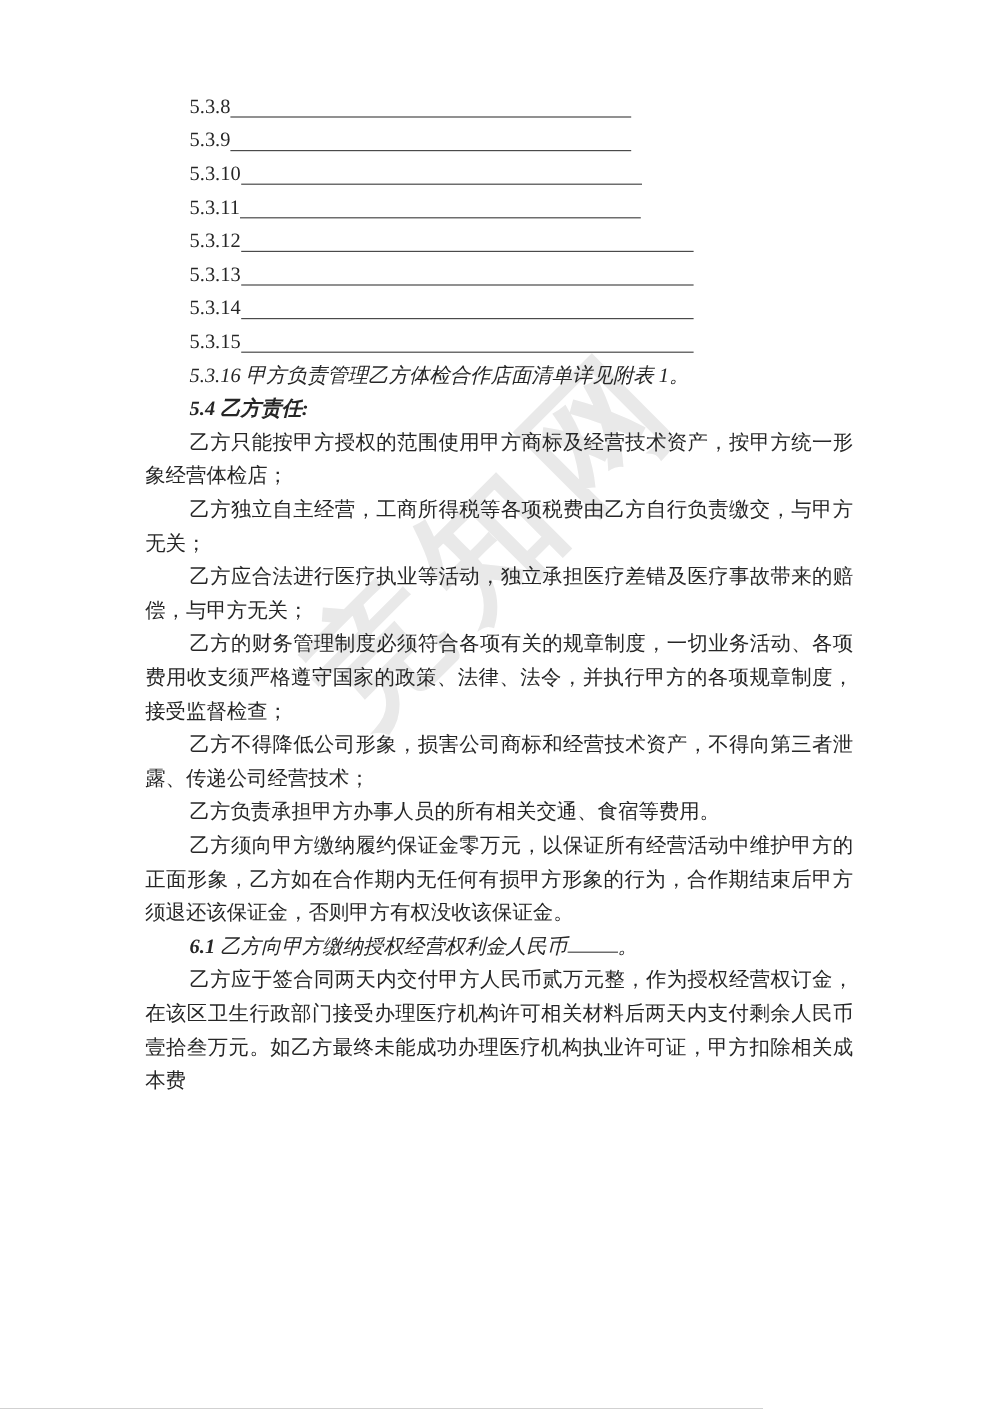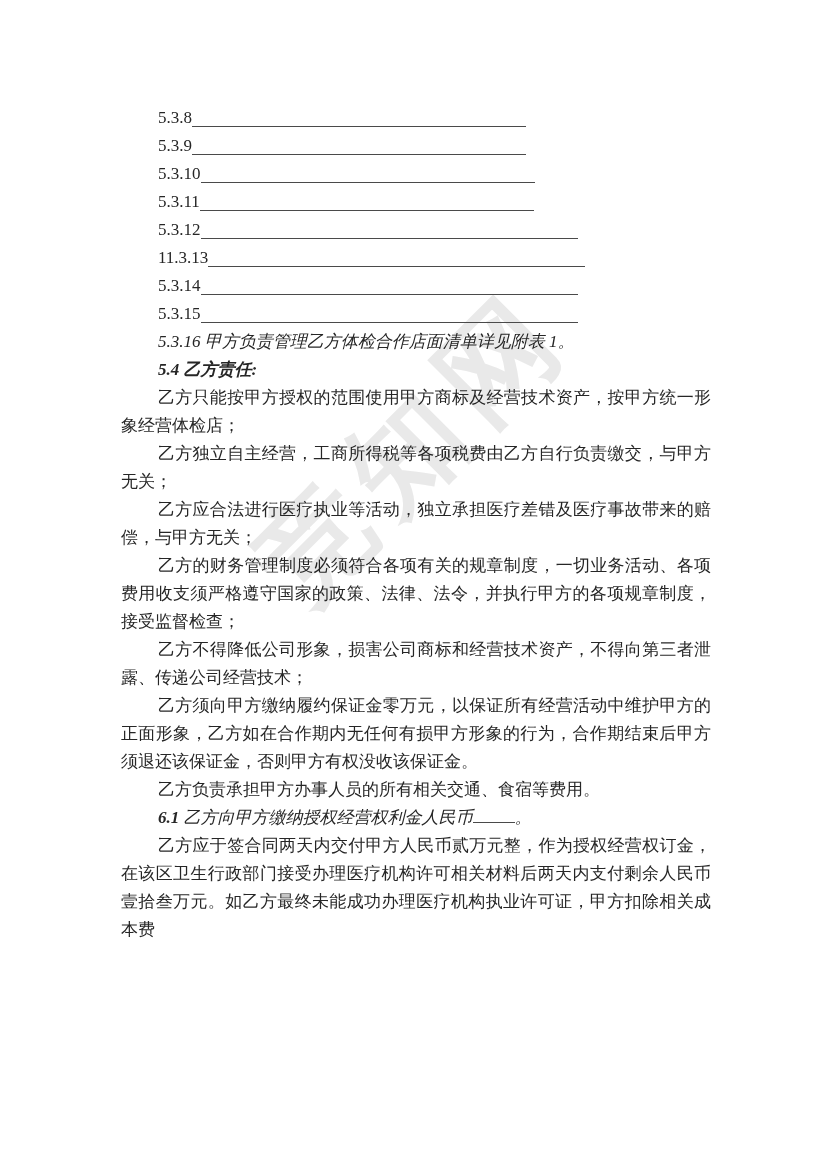--- a/index.html
+++ b/index.html
@@ -25,21 +25,21 @@
     user-select:none;
     pointer-events:none;
   }
   .wm-1{left:220px;top:372px;}
   .wm-2{left:195px;top:1252px;}
   
   .content{
     position:absolute;
     z-index:1;
     left:0;top:0;right:0;bottom:0;
-    padding:104px 119px 0 121px;
+    padding:75px 119px 0 121px;
     font-size:17px;
     line-height:28px;
     text-align:justify;
   }
   .blank-row{
     display:flex;
     align-items:flex-end;
     height:28px;
     margin-left:37px;
   }
@@ -103,21 +103,21 @@
     <span class="num">5.3.11</span>
     <span class="blank-line" style="width: 334px;"></span>
   </div>
 
   <div class="blank-row">
     <span class="num">5.3.12</span>
     <span class="blank-line" style="width: 377px;"></span>
   </div>
 
   <div class="blank-row">
-    <span class="num">11.3.13</span>
+    <span class="num">5.3.13</span>
     <span class="blank-line" style="width: 377px;"></span>
   </div>
 
   <div class="blank-row">
     <span class="num">5.3.14</span>
     <span class="blank-line" style="width: 377px;"></span>
   </div>
 
   <div class="blank-row">
     <span class="num">5.3.15</span>
@@ -135,23 +135,23 @@
   <p class="body-para">乙方只能按甲方授权的范围使用甲方商标及经营技术资产，按甲方统一形象经营体检店；</p>
 
   <p class="body-para">乙方独立自主经营，工商所得税等各项税费由乙方自行负责缴交，与甲方无关；</p>
 
   <p class="body-para">乙方应合法进行医疗执业等活动，独立承担医疗差错及医疗事故带来的赔偿，与甲方无关；</p>
 
   <p class="body-para">乙方的财务管理制度必须符合各项有关的规章制度，一切业务活动、各项费用收支须严格遵守国家的政策、法律、法令，并执行甲方的各项规章制度，接受监督检查；</p>
 
   <p class="body-para">乙方不得降低公司形象，损害公司商标和经营技术资产，不得向第三者泄露、传递公司经营技术；</p>
 
+  <p class="body-para">乙方负责承担甲方办事人员的所有相关交通、食宿等费用。</p>
+
   <p class="body-para">乙方须向甲方缴纳履约保证金零万元，以保证所有经营活动中维护甲方的正面形象，乙方如在合作期内无任何有损甲方形象的行为，合作期结束后甲方须退还该保证金，否则甲方有权没收该保证金。</p>
-
-  <p class="body-para">乙方负责承担甲方办事人员的所有相关交通、食宿等费用。</p>
 </div>
 
 
     <div class="row indent">
       <span class="bold">6.1</span><span> 乙方向甲方缴纳授权经营权利金人民币</span><span class="inline-blank"></span><span>。</span>
     </div>
 
 
     <p class="body-para">乙方应于签合同两天内交付甲方人民币贰万元整，作为授权经营权订金，在该区卫生行政部门接受办理医疗机构许可相关材料后两天内支付剩余人民币壹拾叁万元。如乙方最终未能成功办理医疗机构执业许可证，甲方扣除相关成本费</p>
 

